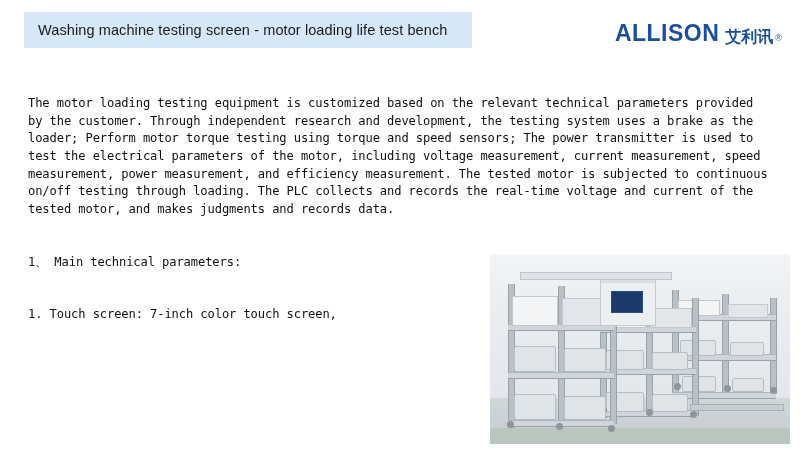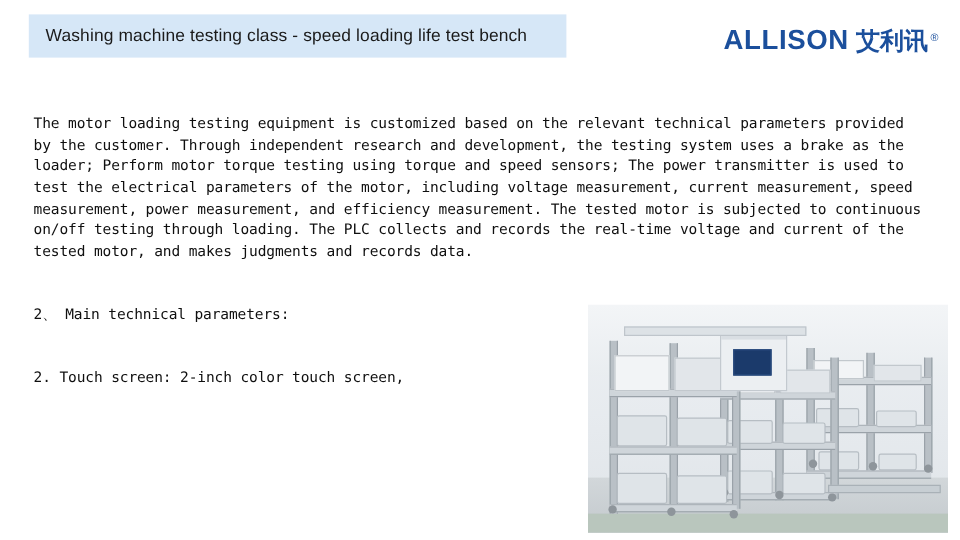--- a/index.html
+++ b/index.html
@@ -39,33 +39,33 @@
     font-size: 14.5px;
     color: #1a1a1a;
     letter-spacing: 0.1px;
   }
 
   .logo-block {
     position: absolute;
     right: 18px;
     top: 22px;
     display: flex;
-    align-items: center;
+    align-items: flex-end;
   }
   .logo-latin {
     font-family: "Liberation Sans", sans-serif;
     font-size: 23px;
     font-weight: bold;
     color: #1b4f9c;
     letter-spacing: 0.5px;
     line-height: 1;
   }
   .logo-cn {
     font-family: "DejaVu Sans", sans-serif;
-    font-size: 20px;
+    font-size: 16px;
     font-weight: bold;
     color: #1b4f9c;
     margin-left: 6px;
     line-height: 1;
   }
   .logo-reg {
     font-family: "Liberation Sans", sans-serif;
     font-size: 9px;
     color: #1b4f9c;
     margin-left: 2px;
@@ -199,33 +199,33 @@
     background: #c7ced3;
     border: 1px solid #a9b1b7;
   }
 </style>
 </head>
 <body>
 
 <div class="page">
 
   <div class="title-banner">
-    <span class="title-text">Washing machine testing class - speed loading life test bench</span>
+    <span class="title-text">Washing machine testing screen - motor loading life test bench</span>
   </div>
 
   <div class="logo-block">
     <span class="logo-latin">ALLISON</span>
     <span class="logo-cn">艾利讯</span>
     <span class="logo-reg">®</span>
   </div>
 
   <div class="body-text">
     <div class="overview-para">The motor loading testing equipment is customized based on the relevant technical parameters provided by the customer. Through independent research and development, the testing system uses a brake as the loader; Perform motor torque testing using torque and speed sensors; The power transmitter is used to test the electrical parameters of the motor, including voltage measurement, current measurement, speed measurement, power measurement, and efficiency measurement. The tested motor is subjected to continuous on/off testing through loading. The PLC collects and records the real-time voltage and current of the tested motor, and makes judgments and records data.</div>
-    <div class="sect-head">2、 Main technical parameters:</div>
-    <div class="spec-line">2. Touch screen: 2-inch color touch screen,</div>
+    <div class="sect-head">1、 Main technical parameters:</div>
+    <div class="spec-line">1. Touch screen: 7-inch color touch screen,</div>
     
     
     
     
     
     
     
     
     
     

